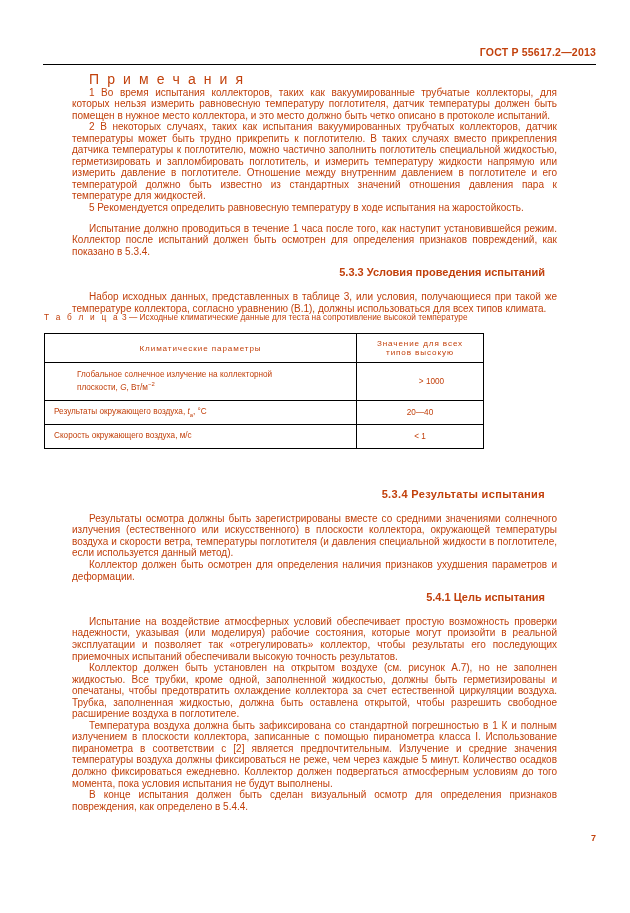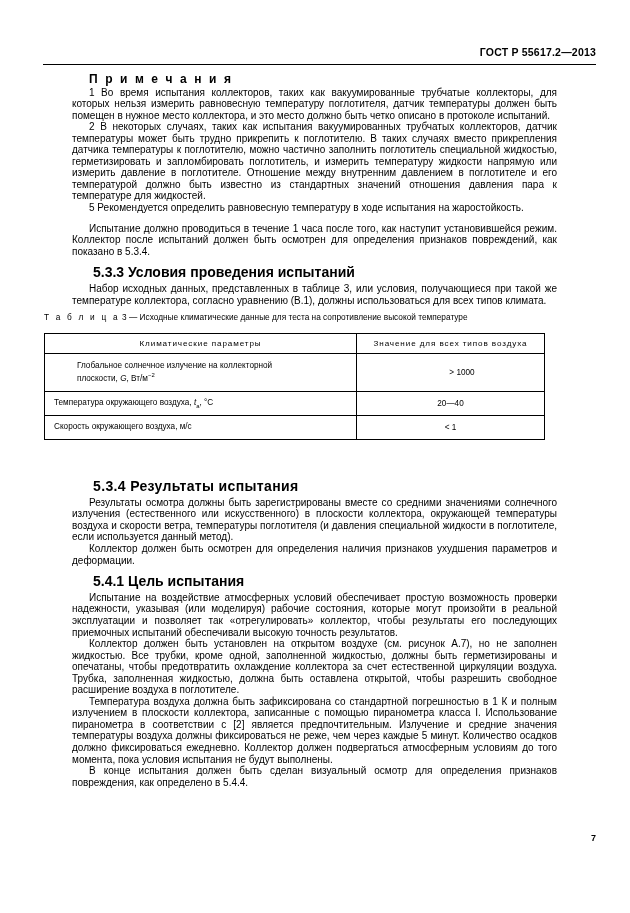--- a/index.html
+++ b/index.html
@@ -7,21 +7,21 @@
     margin: 0;
     padding: 0;
     background: #ffffff;
   }
   .page {
     position: relative;
     width: 630px;
     height: 913px;
     background: #ffffff;
     font-family: "Liberation Sans", sans-serif;
-    color: #000000;
+    color: #c2410c;
     overflow: hidden;
     box-sizing: border-box;
   }
 
   
   .header {
     position: absolute;
     top: 46px;
     right: 34px;
     font-size: 10.5px;
@@ -51,54 +51,54 @@
     font-size: 10px;
     line-height: 11.55px;
     text-align: justify;
     text-indent: 17px;
     hyphens: manual;
   }
   p.gap-top { margin-top: 9px; }
 
   .notes-title {
     margin: 0 0 1px 0;
-    font-size: 12px;
+    font-size: 14px;
     line-height: 11.55px;
     text-indent: 17px;
     letter-spacing: 2.1px;
-    font-weight: bold;
   }
 
   h4.sec {
-    margin: 4px;
-    font-size: 14px;
+    margin: 12px;
+    font-size: 11px;
     line-height: 11.8px;
     font-weight: bold;
     text-indent: 17px;
+    text-align: right;
   }
   h4.sec.spaced { letter-spacing: 0.35px; }
   h4.pad-top { margin-top: 10px; }
   h4.pad-top-lg { margin-top: 12px; }
 
   
   .table-caption {
     position: absolute;
     left: 44px;
     top: 312px;
     font-size: 8.3px;
     line-height: 11px;
     white-space: nowrap;
   }
   .table-caption .tw { letter-spacing: 2.2px; margin-top: 32px; }
 
   table.data {
     position: absolute;
     left: 44px;
     top: 333px;
-    width: 501px;
+    width: 440px;
     border-collapse: collapse;
     font-size: 8.2px;
   }
   table.data th,
   table.data td {
     border: 1px solid #000000;
     padding: 5px 9px;
     vertical-align: middle;
     font-weight: normal;
   }
@@ -165,34 +165,34 @@
   <div class="table-caption">
     <span class="tw">Т а б л и ц а</span>
     <span>3</span>
     <span>— Исходные климатические данные для теста на сопротивление высокой температуре</span>
   </div>
 
   <table class="data">
     <thead>
       <tr>
         <th class="param">Климатические параметры</th>
-        <th class="val">Значение для всех типов воздуха</th>
+        <th class="val">Значение для всех типов высокую</th>
       </tr>
     </thead>
     <tbody>
       <tr class="tall">
         <td class="param">
           <span>Глобальное солнечное излучение на коллекторной</span><br>
           <span>плоскости, </span><span class="it">G</span><span>, Вт/м</span><sup>−2</sup>
         </td>
         <td class="val">&gt; 1000</td>
       </tr>
       <tr class="short">
         <td class="param">
-          <span>Температура окружающего воздуха, </span><span class="it">t</span><sub>a</sub><span>, °С</span>
+          <span>Результаты окружающего воздуха, </span><span class="it">t</span><sub>a</sub><span>, °С</span>
         </td>
         <td class="val">20—40</td>
       </tr>
       <tr class="short">
         <td class="param">Скорость окружающего воздуха, м/с</td>
         <td class="val">&lt; 1</td>
       </tr>
     </tbody>
   </table>
 

